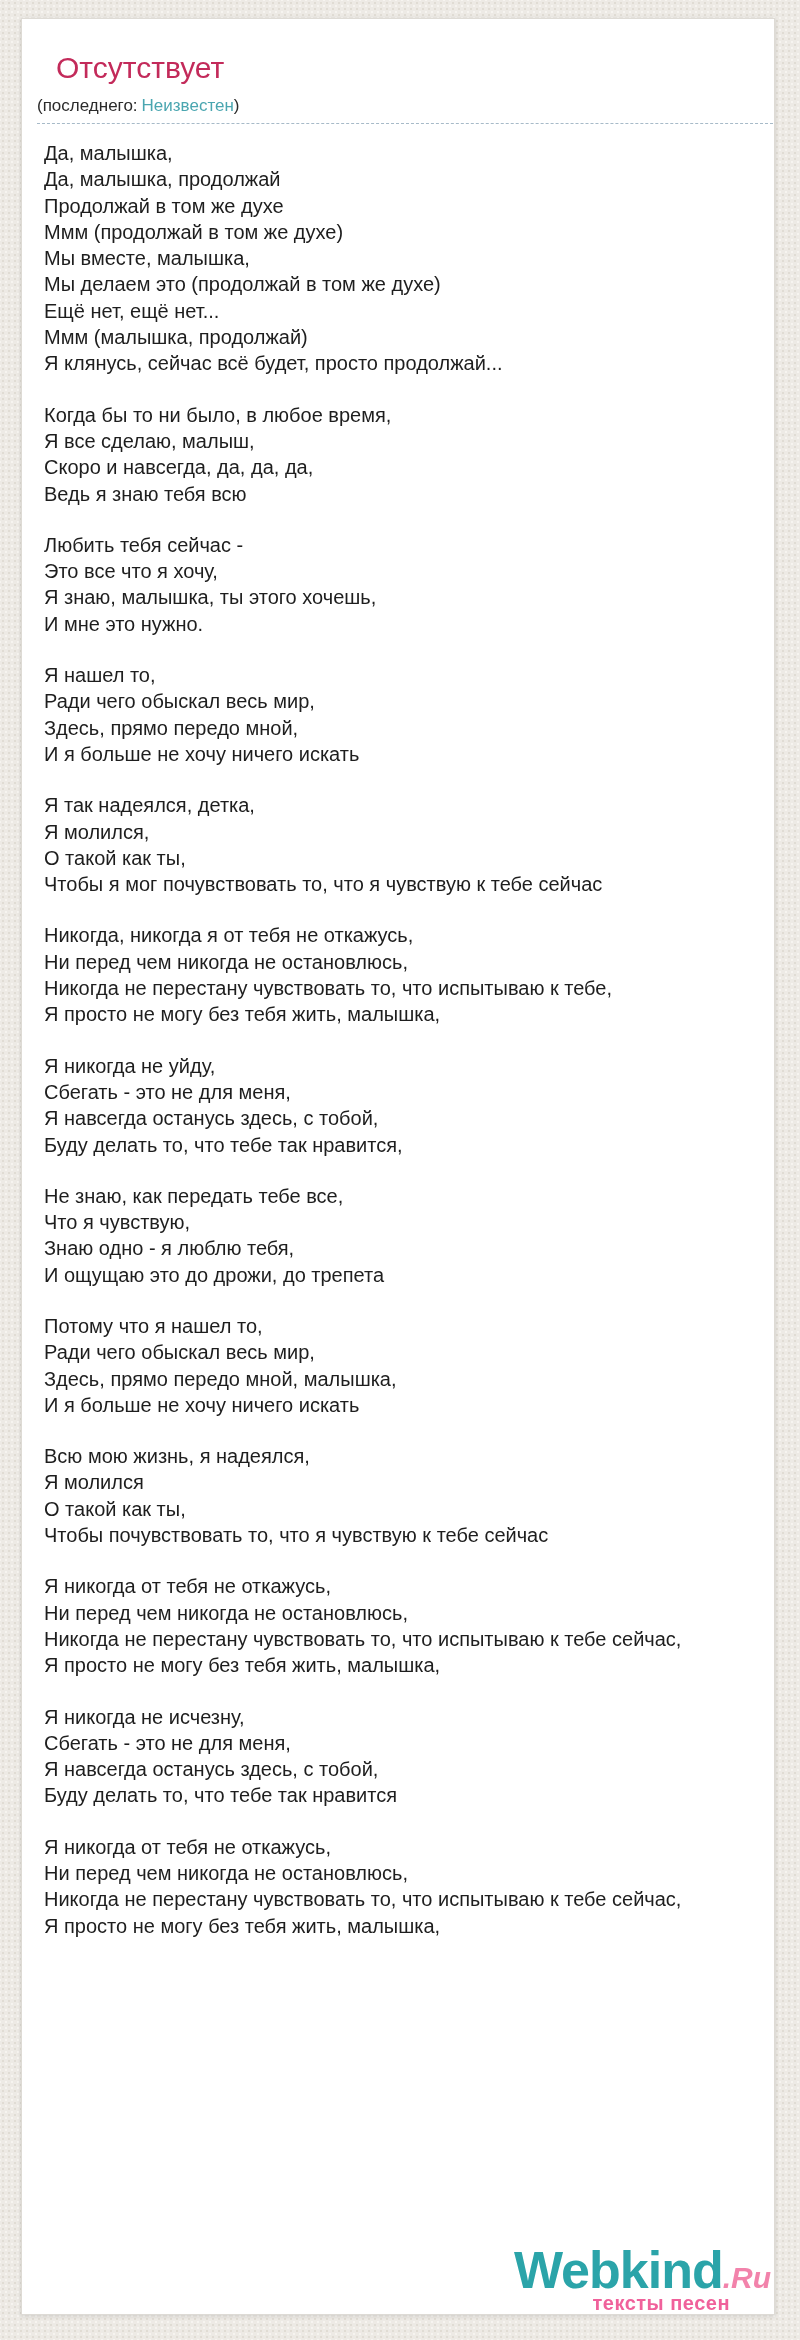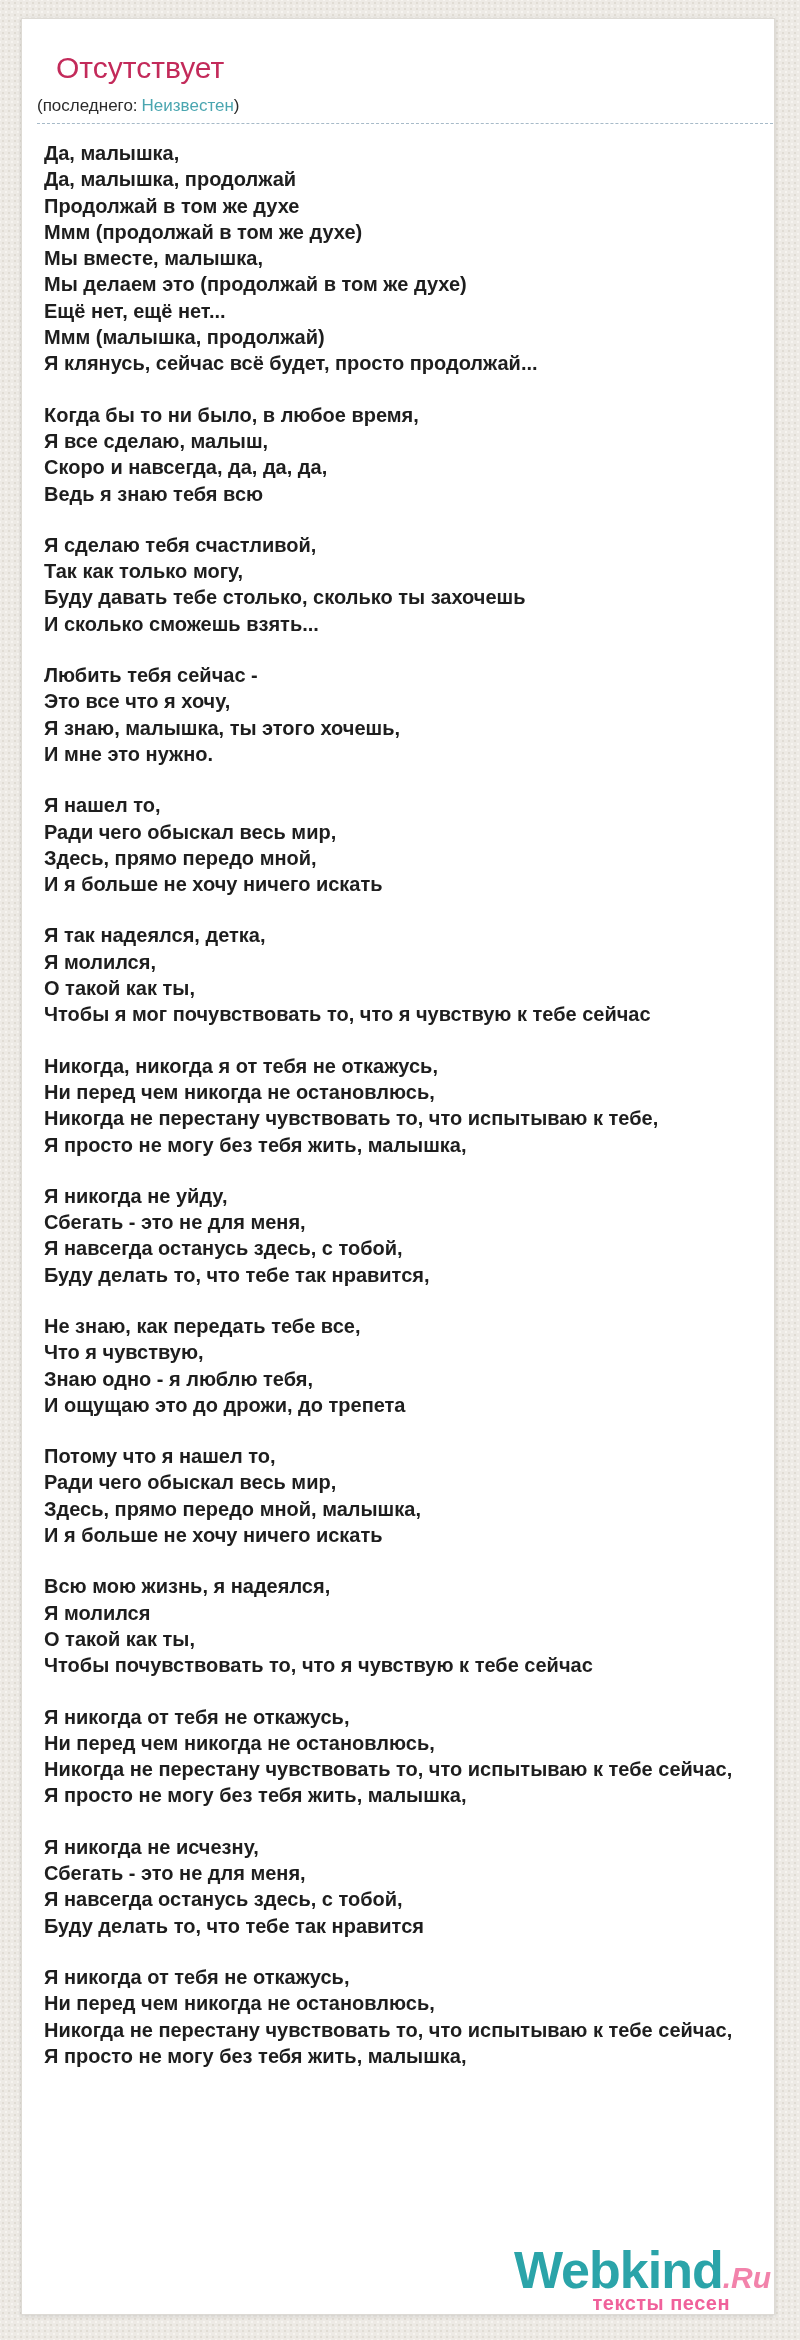--- a/index.html
+++ b/index.html
@@ -56,21 +56,20 @@
     margin-left: 4px;
   }
   .lyrics {
     margin-top: 11px;
     font-size: 20px;
     line-height: 26.3px;
     color: #1e1e1e;
   }
   .lyrics p.verse {
     margin: 16px 0 25px 0;
-    font-weight: bold;
   }
   .logo {
     position: absolute;
     right: 3px;
     bottom: 1px;
     text-align: right;
     line-height: 1;
     cursor: pointer;
   }
   .logo-main {
@@ -101,21 +100,20 @@
 <div class="card">
   <div class="content">
 
     <h1 class="song-title">Отсутствует</h1>
 
     <div class="artist-line"><span>(последнего:</span><a class="artist-link">Неизвестен</a><span>)</span></div>
 
     <div class="lyrics">
         <p class="verse">Да, малышка,<br>Да, малышка, продолжай<br>Продолжай в том же духе<br>Ммм (продолжай в том же духе)<br>Мы вместе, малышка,<br>Мы делаем это (продолжай в том же духе)<br>Ещё нет, ещё нет...<br>Ммм (малышка, продолжай)<br>Я клянусь, сейчас всё будет, просто продолжай...</p>
         <p class="verse">Когда бы то ни было, в любое время,<br>Я все сделаю, малыш,<br>Скоро и навсегда, да, да, да,<br>Ведь я знаю тебя всю</p>
-        <p class="verse">Я сделаю тебя счастливой,<br>Так как только могу,<br>Буду давать тебе столько, сколько ты захочешь<br>И сколько сможешь взять...</p>
         <p class="verse">Любить тебя сейчас -<br>Это все что я хочу,<br>Я знаю, малышка, ты этого хочешь,<br>И мне это нужно.</p>
         <p class="verse">Я нашел то,<br>Ради чего обыскал весь мир,<br>Здесь, прямо передо мной,<br>И я больше не хочу ничего искать</p>
         <p class="verse">Я так надеялся, детка,<br>Я молился,<br>О такой как ты,<br>Чтобы я мог почувствовать то, что я чувствую к тебе сейчас</p>
         <p class="verse">Никогда, никогда я от тебя не откажусь,<br>Ни перед чем никогда не остановлюсь,<br>Никогда не перестану чувствовать то, что испытываю к тебе,<br>Я просто не могу без тебя жить, малышка,</p>
         <p class="verse">Я никогда не уйду,<br>Сбегать - это не для меня,<br>Я навсегда останусь здесь, с тобой,<br>Буду делать то, что тебе так нравится,</p>
         <p class="verse">Не знаю, как передать тебе все,<br>Что я чувствую,<br>Знаю одно - я люблю тебя,<br>И ощущаю это до дрожи, до трепета</p>
         <p class="verse">Потому что я нашел то,<br>Ради чего обыскал весь мир,<br>Здесь, прямо передо мной, малышка,<br>И я больше не хочу ничего искать</p>
         <p class="verse">Всю мою жизнь, я надеялся,<br>Я молился<br>О такой как ты,<br>Чтобы почувствовать то, что я чувствую к тебе сейчас</p>
         <p class="verse">Я никогда от тебя не откажусь,<br>Ни перед чем никогда не остановлюсь,<br>Никогда не перестану чувствовать то, что испытываю к тебе сейчас,<br>Я просто не могу без тебя жить, малышка,</p>
         <p class="verse">Я никогда не исчезну,<br>Сбегать - это не для меня,<br>Я навсегда останусь здесь, с тобой,<br>Буду делать то, что тебе так нравится</p>

